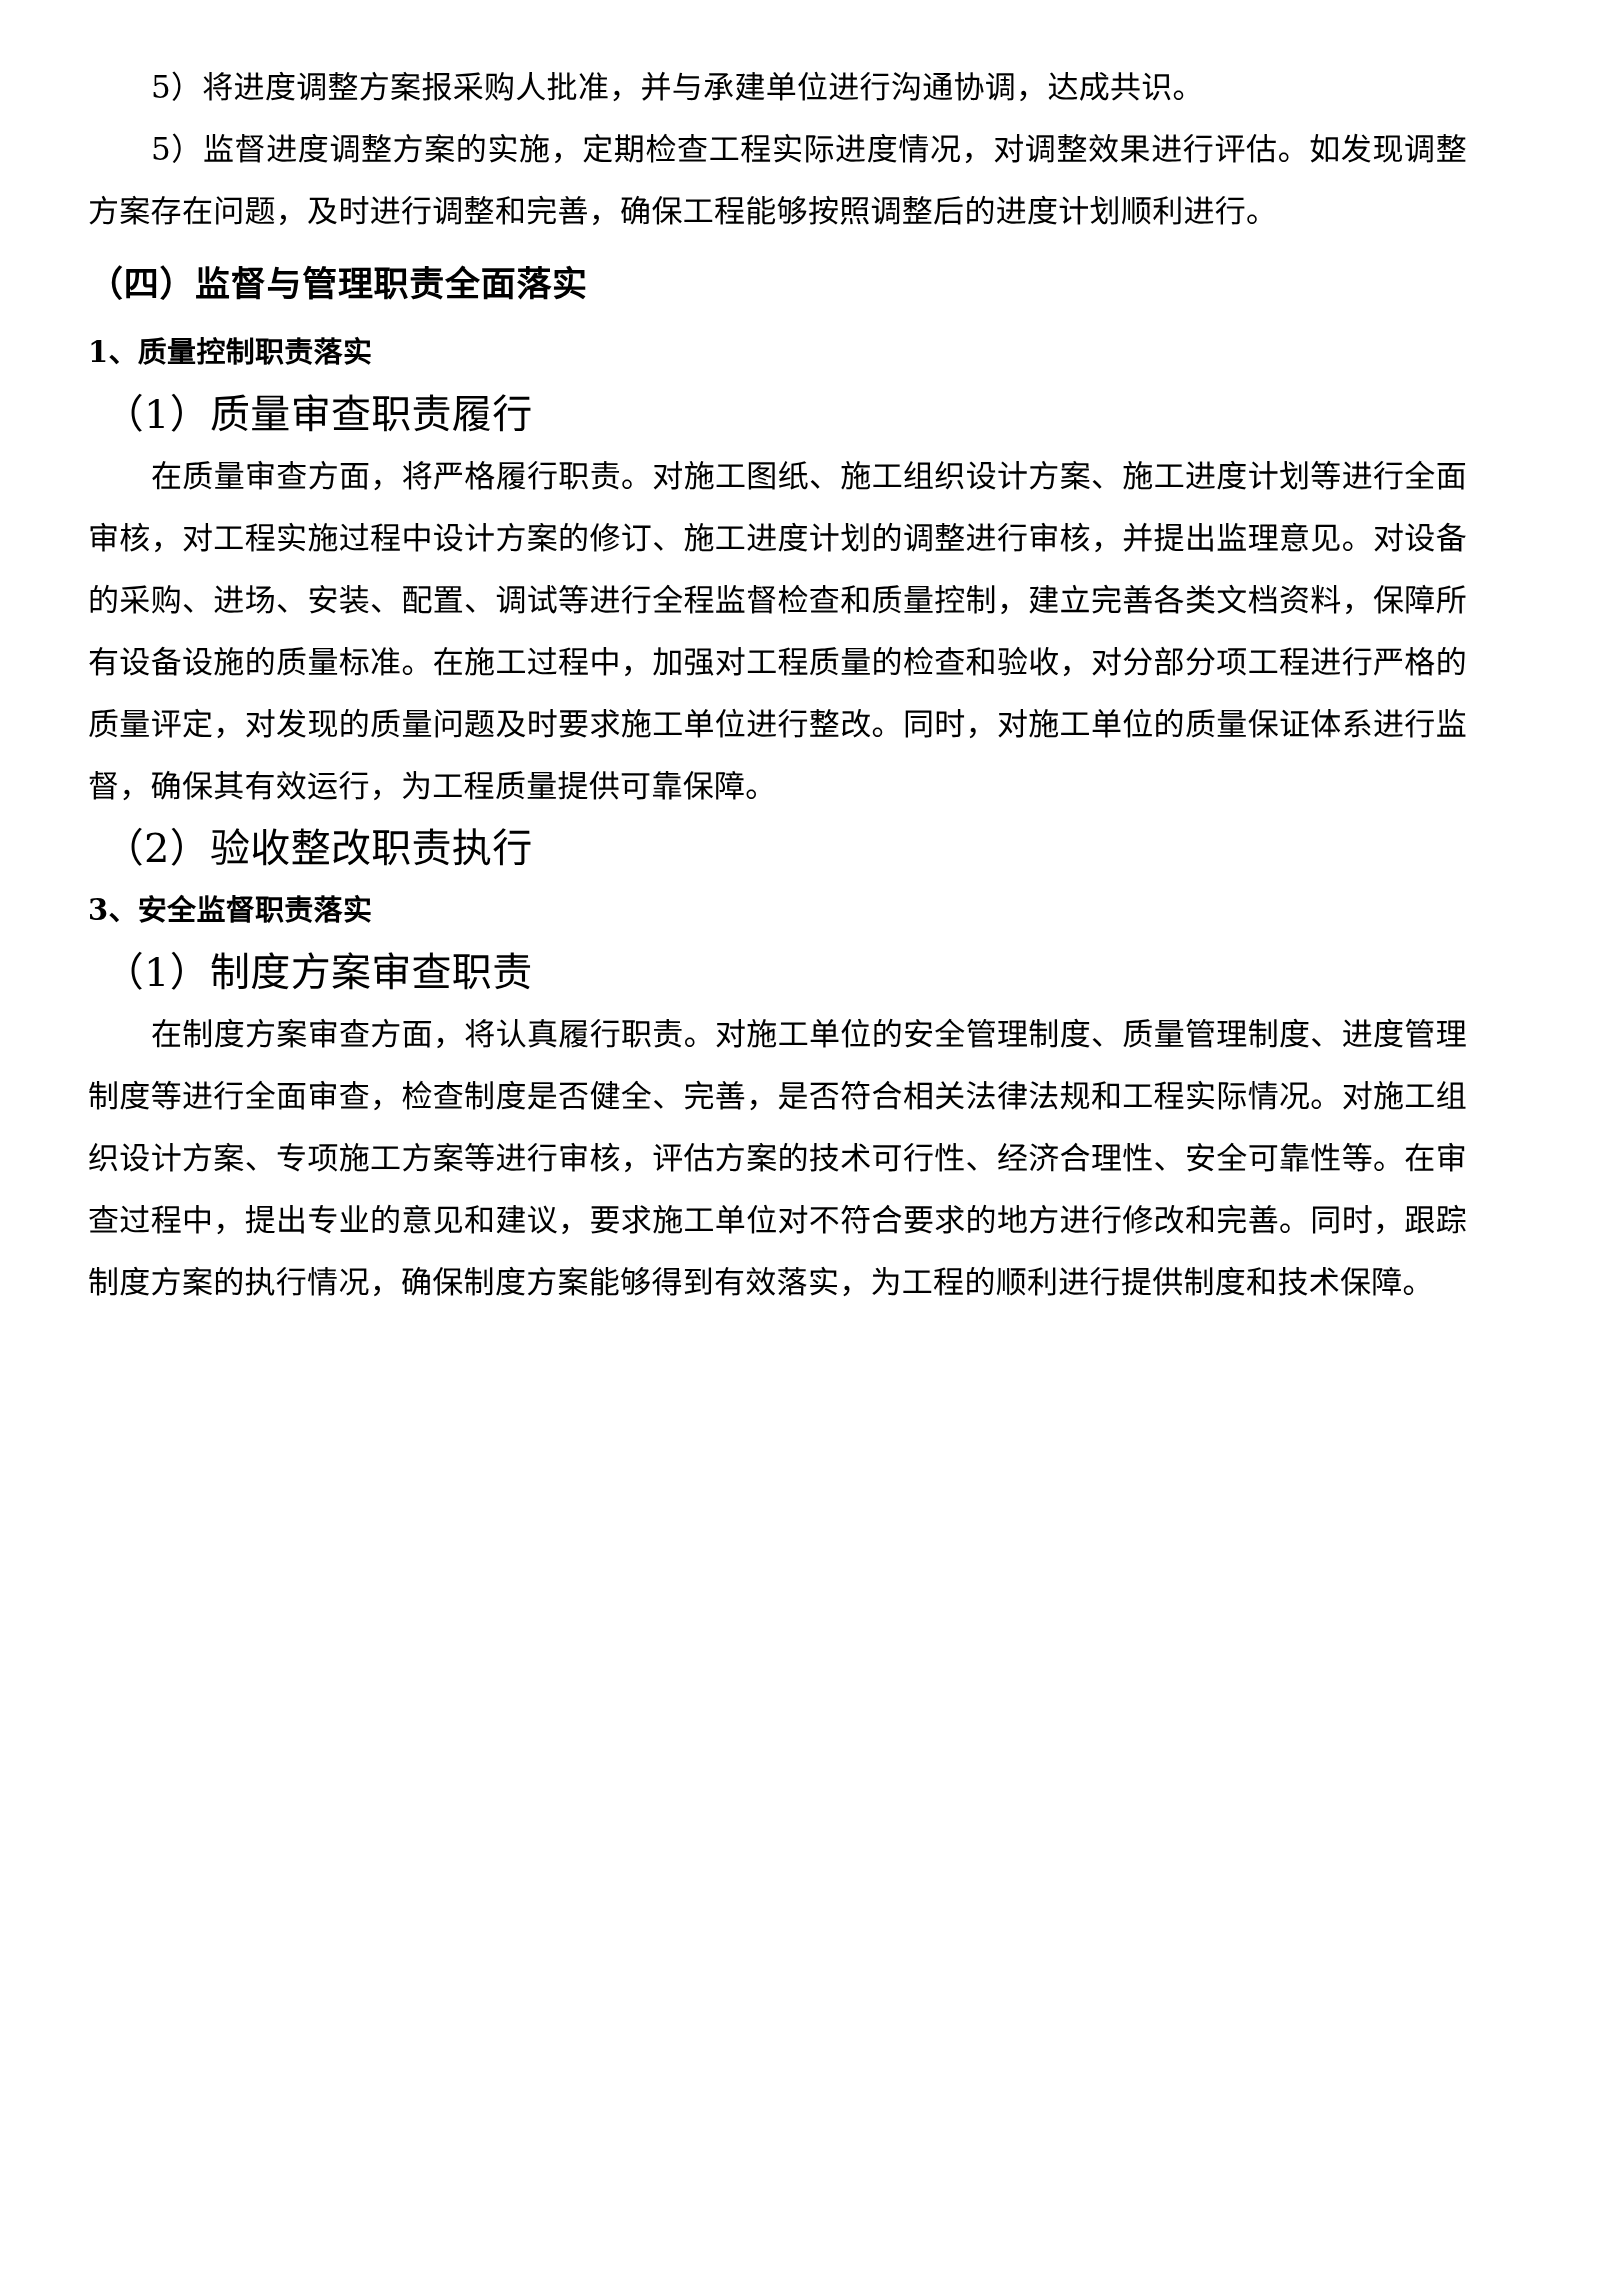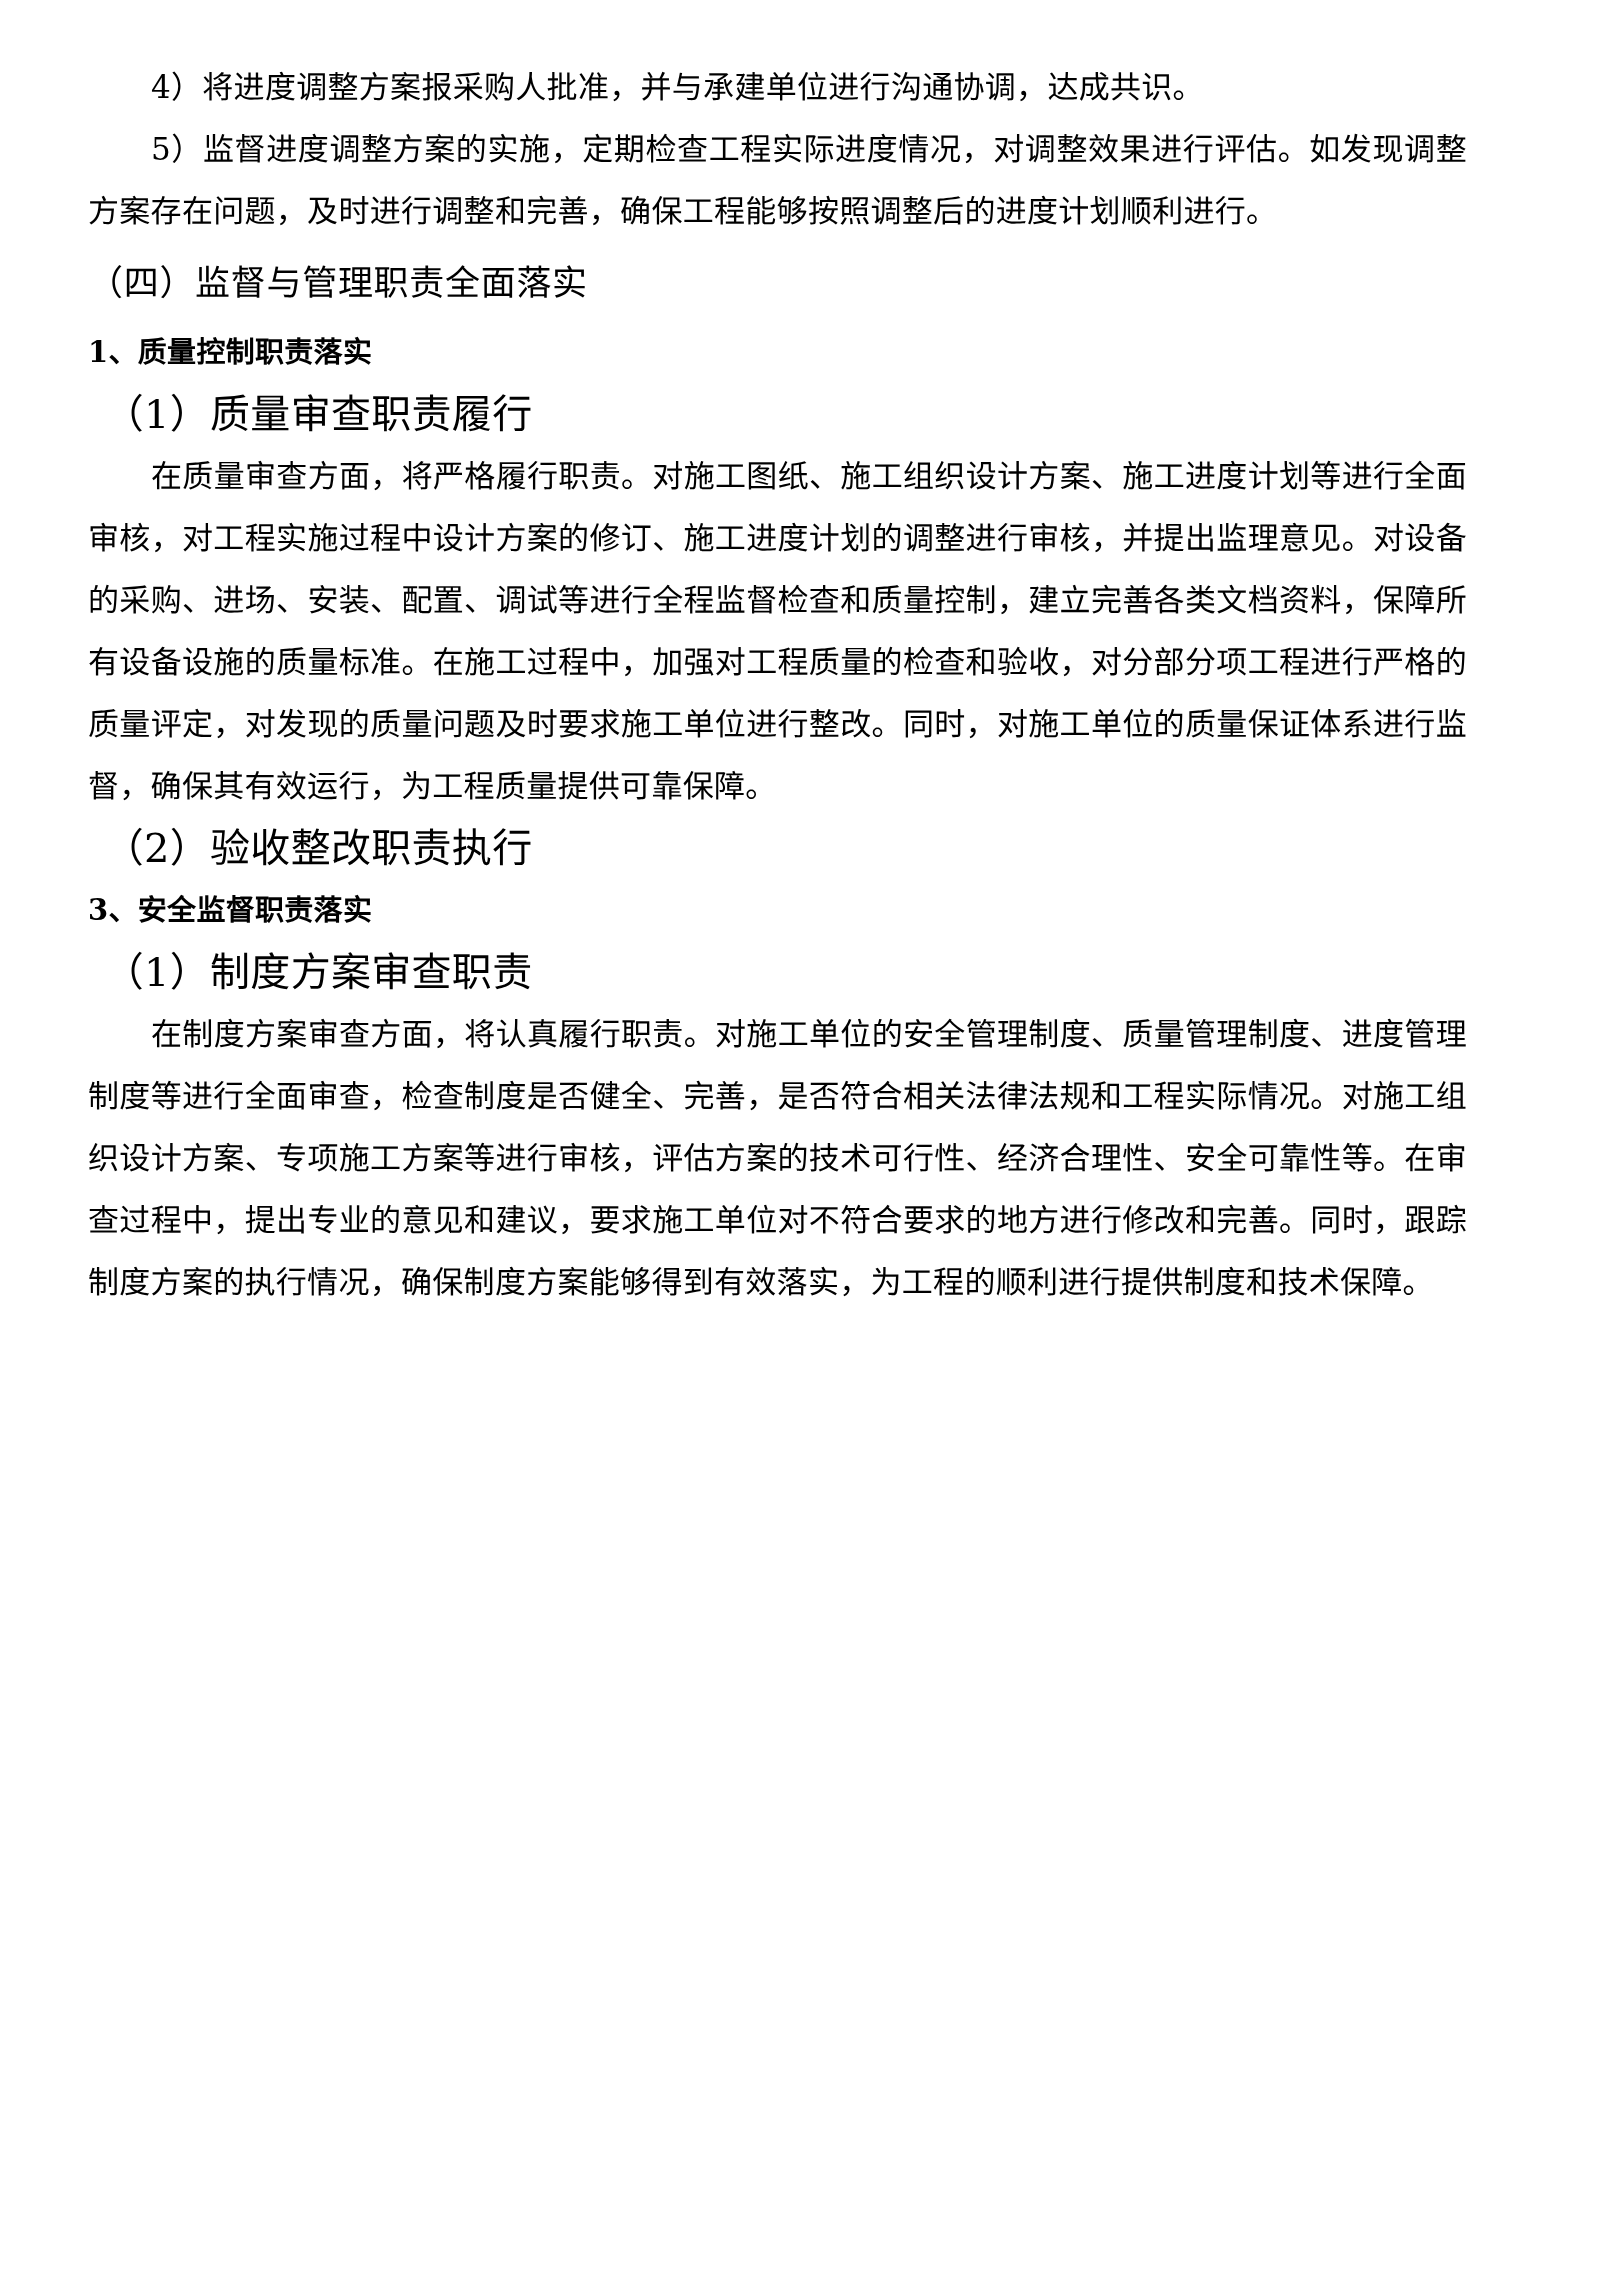--- a/index.html
+++ b/index.html
@@ -38,21 +38,21 @@
     margin: 0 0 0 0;
     letter-spacing: 0.3px;
     font-weight: normal;
     word-break: break-all;
   }
 
   
   .h-section {
     font-size: 35px;
     line-height: 67px;
-    font-weight: normal;
+    font-weight: bold;
     text-indent: 0;
     margin: 7.9px 0 3.9px 0;
     letter-spacing: 0.7px;
   }
   .h-number {
     font-size: 29px;
     line-height: 62px;
     font-weight: bold;
     text-indent: 0;
     margin: 0;
@@ -67,21 +67,21 @@
     letter-spacing: 0.3px;
   }
 </style>
 </head>
 <body>
 
 <div class="page">
   <div class="content">
 
 
-    <p class="para">4）将进度调整方案报采购人批准，并与承建单位进行沟通协调，达成共识。</p>
+    <p class="para">5）将进度调整方案报采购人批准，并与承建单位进行沟通协调，达成共识。</p>
 
     <p class="para">5）监督进度调整方案的实施，定期检查工程实际进度情况，对调整效果进行评估。如发现调整方案存在问题，及时进行调整和完善，确保工程能够按照调整后的进度计划顺利进行。</p>
 
     <h2 class="h-section">（四）监督与管理职责全面落实</h2>
 
     <h3 class="h-number">1、质量控制职责落实</h3>
 
     <h4 class="h-sub">（1）质量审查职责履行</h4>
 
     <p class="para">在质量审查方面，将严格履行职责。对施工图纸、施工组织设计方案、施工进度计划等进行全面审核，对工程实施过程中设计方案的修订、施工进度计划的调整进行审核，并提出监理意见。对设备的采购、进场、安装、配置、调试等进行全程监督检查和质量控制，建立完善各类文档资料，保障所有设备设施的质量标准。在施工过程中，加强对工程质量的检查和验收，对分部分项工程进行严格的质量评定，对发现的质量问题及时要求施工单位进行整改。同时，对施工单位的质量保证体系进行监督，确保其有效运行，为工程质量提供可靠保障。</p>

